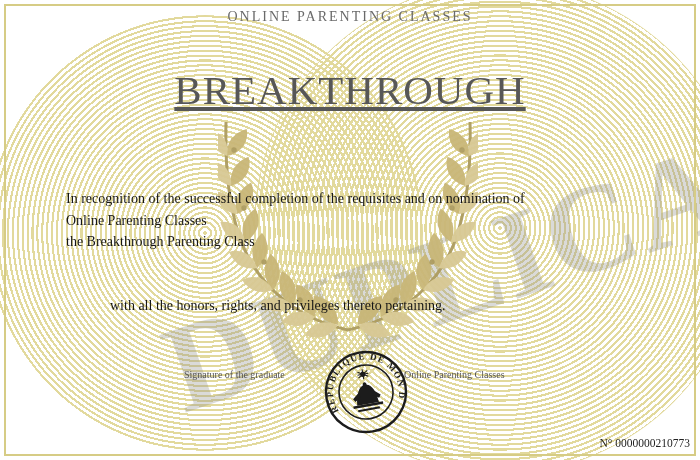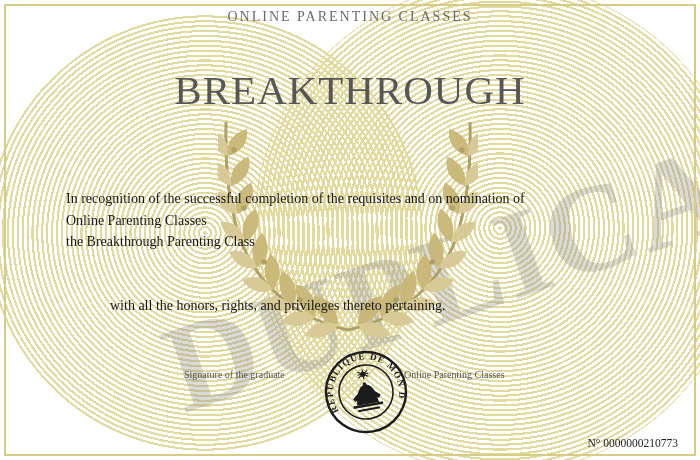--- a/index.html
+++ b/index.html
@@ -23,30 +23,30 @@
     transform:rotate(-19deg);transform-origin:0 0;white-space:nowrap;
   }
   .wreath{position:absolute;left:218px;top:110px;z-index:3;opacity:.95;}
   .txt{position:absolute;z-index:5;}
   .header-line{
     left:0;top:9px;width:100%;text-align:center;
     font-size:14px;letter-spacing:2px;color:var(--header-text);
   }
   .title{
     left:0;top:70px;width:100%;text-align:center;
-    font-size:41px;line-height:41px;letter-spacing:1px;color:var(--title-text);
+    font-size:41px;line-height:41px;letter-spacing:1px;color:var(--title-text);text-decoration:underline;
   }
   .body-block{left:66px;top:188px;font-size:14px;line-height:21.7px;color:var(--body-text);}
   .closing{left:110px;top:298px;font-size:14px;color:var(--body-text);}
   .sig-label{top:369px;font-size:10px;color:var(--label-text);}
   .sig-label.left{left:160px;margin-left:24px;}
   .sig-label.right{left:404px;}
   .seal{position:absolute;left:322px;top:348px;z-index:6;}
   .footer-site{left:26px;top:433px;font-size:11px;color:#3f3f3f;}
-  .cert-number{right:22px;top:437px;font-size:11.5px;color:#222;}
+  .cert-number{right:10px;top:437px;font-size:11.5px;color:#222;}
   .border-frame{
     position:absolute;left:4px;top:4px;right:4px;bottom:4px;
     border:2px solid var(--border);z-index:8;pointer-events:none;
   }
 </style>
 </head>
 <body>
 
 <div class="cert">
 

